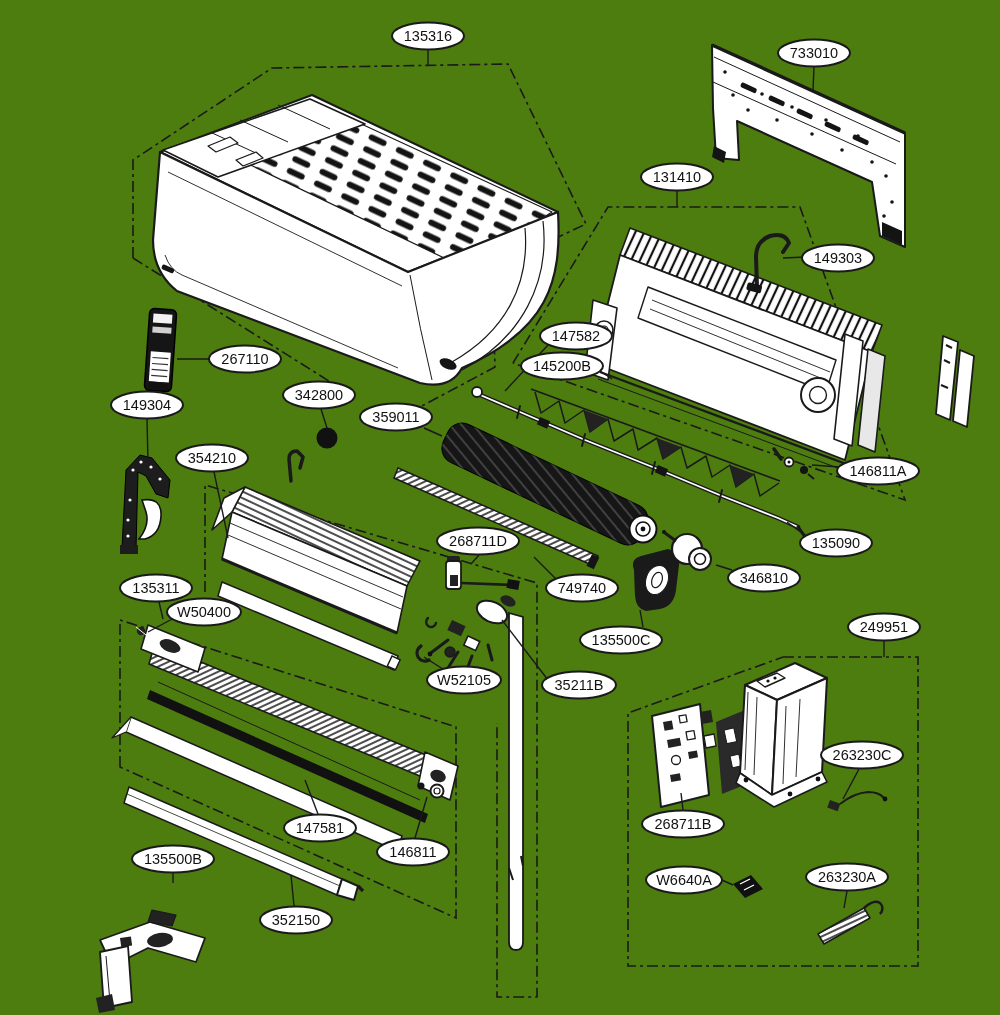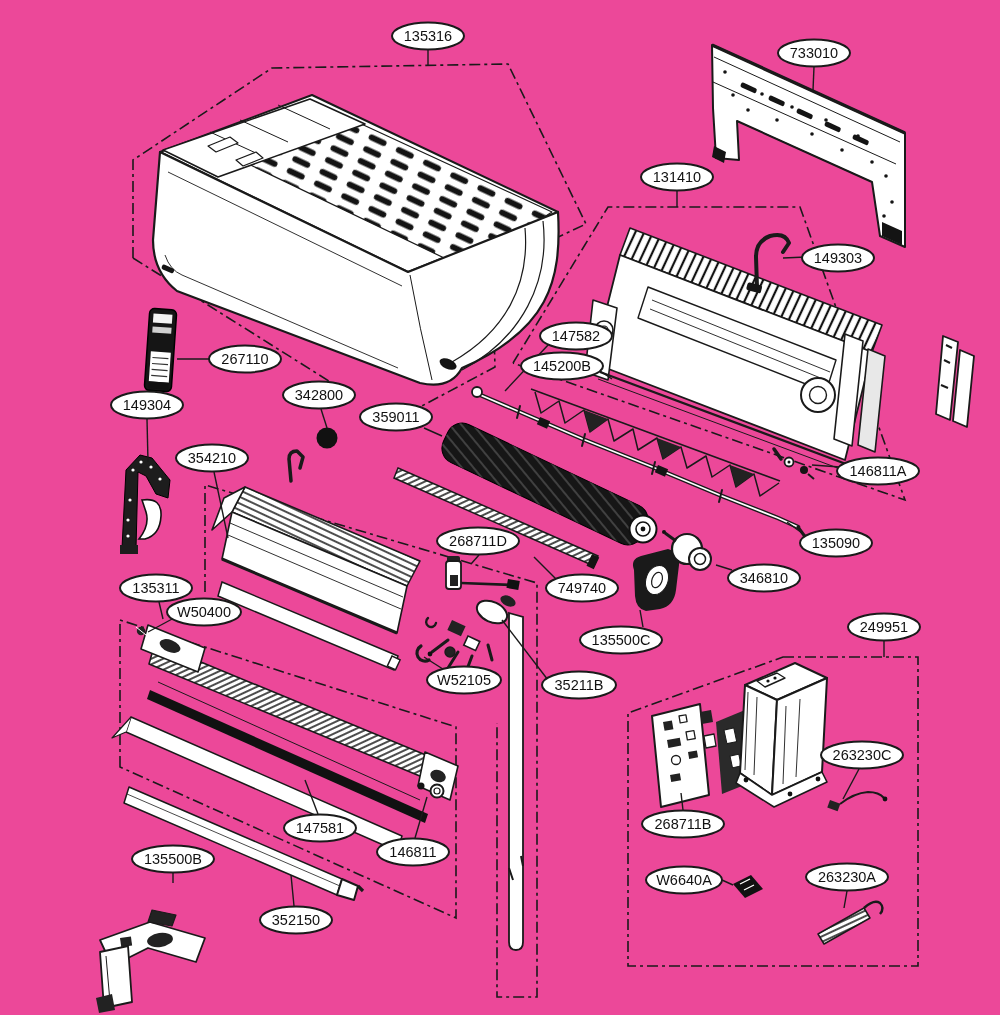--- a/index.html
+++ b/index.html
@@ -1,19 +1,19 @@
 <!DOCTYPE html>
 <html><head>
 <meta charset="utf-8">
 <title>Diagram</title>
 <style>
   html,body{margin:0;padding:0;background:#888;}
   #stage{
     position:relative;width:1000px;height:1015px;margin:0 auto;
-    background:#ec4899;overflow:hidden;
+    background:#4d7c0f;overflow:hidden;
     font-family:"Liberation Sans", sans-serif;
   }
   svg{display:block;}
   .callout-text{
     font-family:"Liberation Sans", sans-serif;
     font-size:14.5px;font-weight:500;fill:#111;
     text-anchor:middle;letter-spacing:0px;
   }
 </style>
 </head>

